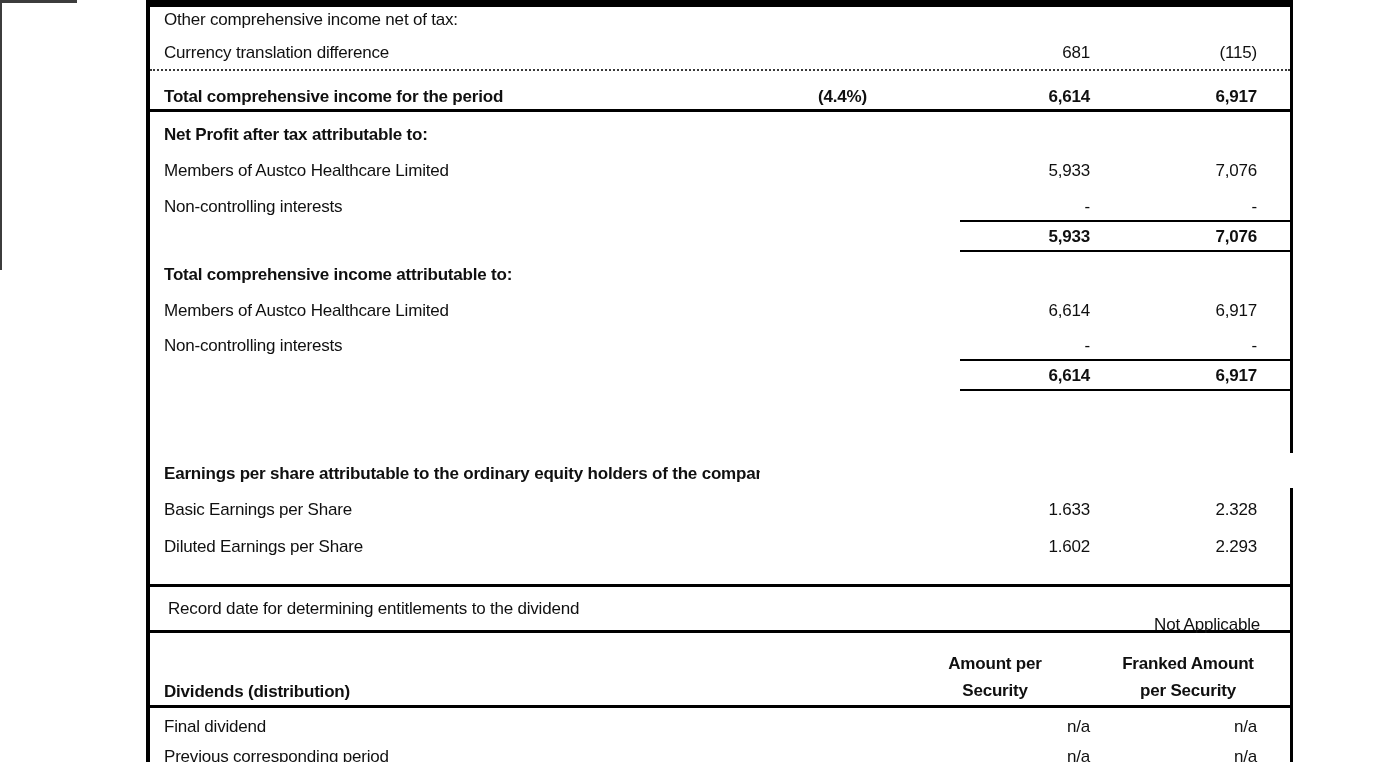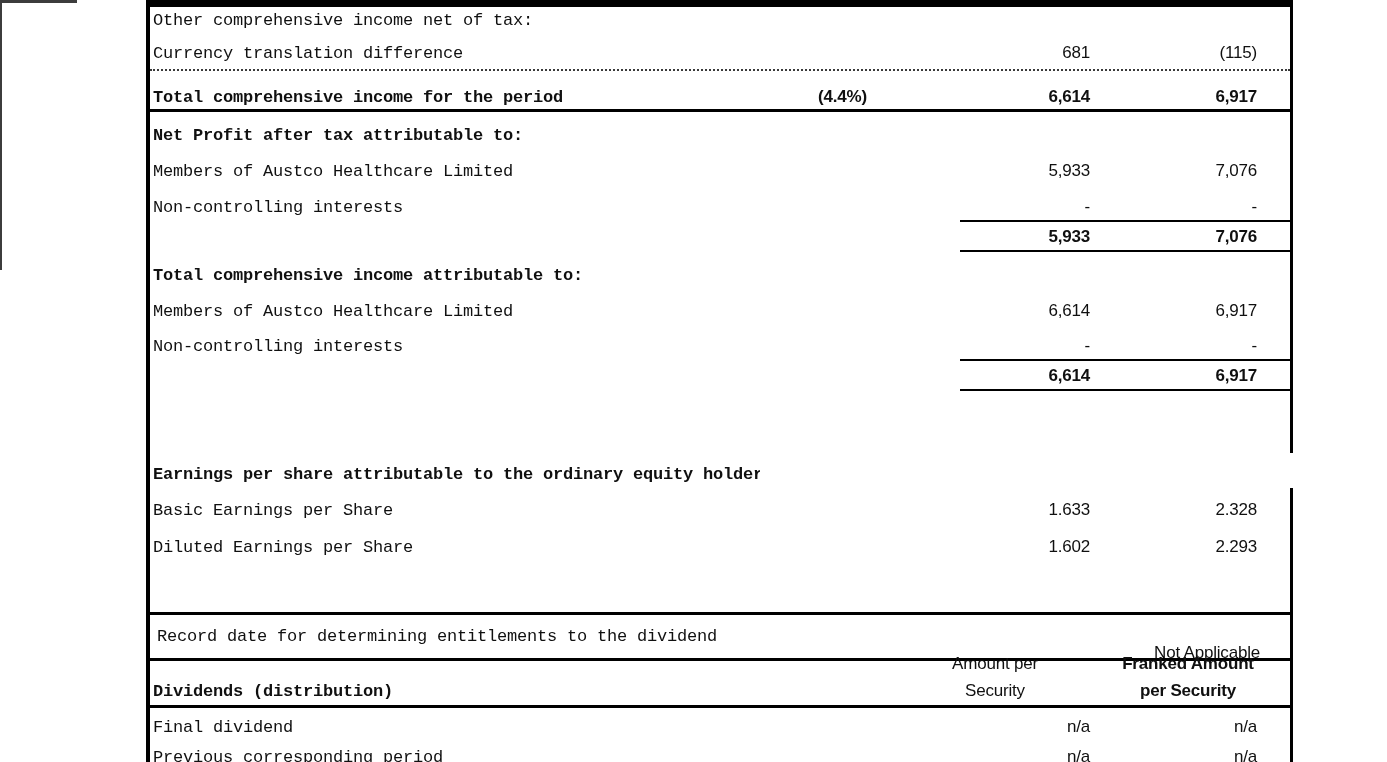--- a/index.html
+++ b/index.html
@@ -14,21 +14,21 @@
 
   
   .tbl { position:absolute; left:146px; top:0; width:1147px; height:762px; }
   .b-top    { position:absolute; left:0; top:0; width:1147px; height:7px; background:#000; }
   .b-left   { position:absolute; left:0; top:0; width:4px; height:762px; background:#000; }
   .b-right1 { position:absolute; left:1144px; top:0;   width:3px; height:453px; background:#000; }
   .b-right2 { position:absolute; left:1144px; top:488px; width:3px; height:274px; background:#000; }
 
   
   .row { position:absolute; left:0; right:0; height:22px; display:flex; align-items:center; }
-  .lbl { flex:1; padding-left:7px; white-space:nowrap; overflow:hidden;font-family:Liberation Mono, monospace; }
+  .lbl { flex:1; padding-left:18px; white-space:nowrap; overflow:hidden; }
   .mv  { width:165px; text-align:center; white-space:nowrap; }
   .v1  { width:165px; text-align:right; white-space:nowrap; }
   .v2  { width:203px; text-align:right; padding-right:36px; white-space:nowrap; }
   .b  .lbl, .b .mv, .b .v1, .b .v2 { font-weight:bold; }
   .bl .lbl { font-weight:bold; }
   .bv .v1, .bv .v2 { font-weight:bold; }
 
   
   .r0{top:9px}  .r1{top:42px}  .r2{top:86px}  .r3{top:124px} .r4{top:160px}
   .r5{top:196px} .r6{top:226px} .r7{top:264px} .r8{top:300px} .r9{top:335px}
@@ -36,29 +36,29 @@
   .fr0{top:716px} .fr1{top:746px}
 
   
   .ln-dot { position:absolute; left:4px; right:3px; top:69px; border-top:2px dotted #3a3a3a; }
   .ln-thick1 { position:absolute; left:0; right:0; top:109px; height:3px; background:#000; }
   .ln-sub { position:absolute; left:814px; width:330px; height:2px; background:#000; }
   .ls1{top:220px} .ls2{top:250px} .ls3{top:359px} .ls4{top:389px}
   .ln-divhdr { position:absolute; left:0; right:0; top:705px; height:3px; background:#000; }
 
   
-  .record { position:absolute; left:4px; right:3px; top:612px; height:49px;
+  .record { position:absolute; left:4px; right:3px; top:584px; height:49px;
     border-top:3px solid #000; border-bottom:3px solid #000;
     display:flex; align-items:center; }
   .record .rv { text-align:right; padding-right:30px; white-space:nowrap;margin-top:32px; }
 
   
   .dvh { position:absolute; left:0; right:0; top:650px; height:55px; display:flex; }
   .dvh .lbl { align-self:flex-end; line-height:27px; font-weight:bold; }
-  .dvh .h1 { width:120px; text-align:center; line-height:27px; font-weight:normal; }
+  .dvh .h1 { width:120px; text-align:center; line-height:27px; font-weight:bold; }
   .dvh .h2 { width:150px; margin-left:58px; margin-right:30px; text-align:center;
     line-height:27px; font-weight:bold; }
 </style>
 </head>
 <body>
 
 <div class="page">
   <div class="edge-top"></div>
   <div class="edge-left"></div>
 

